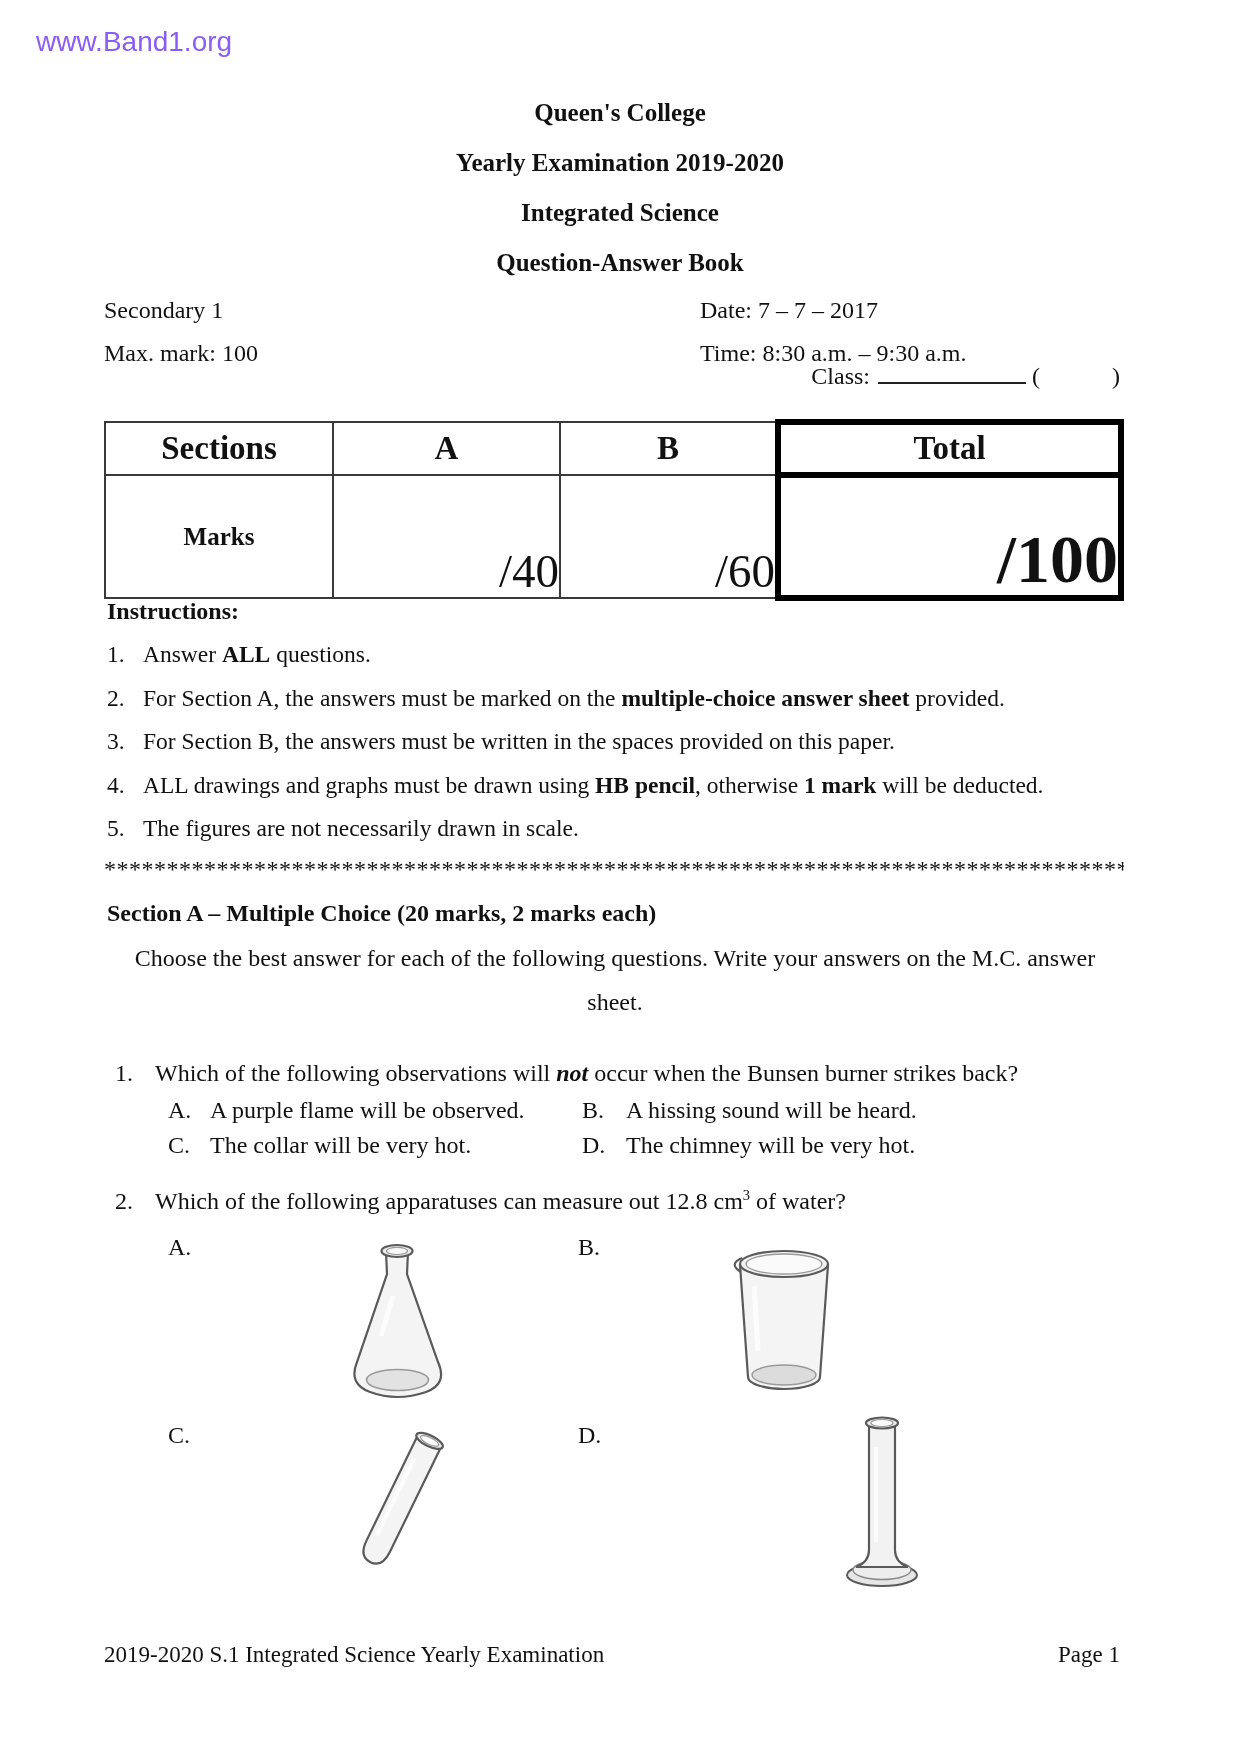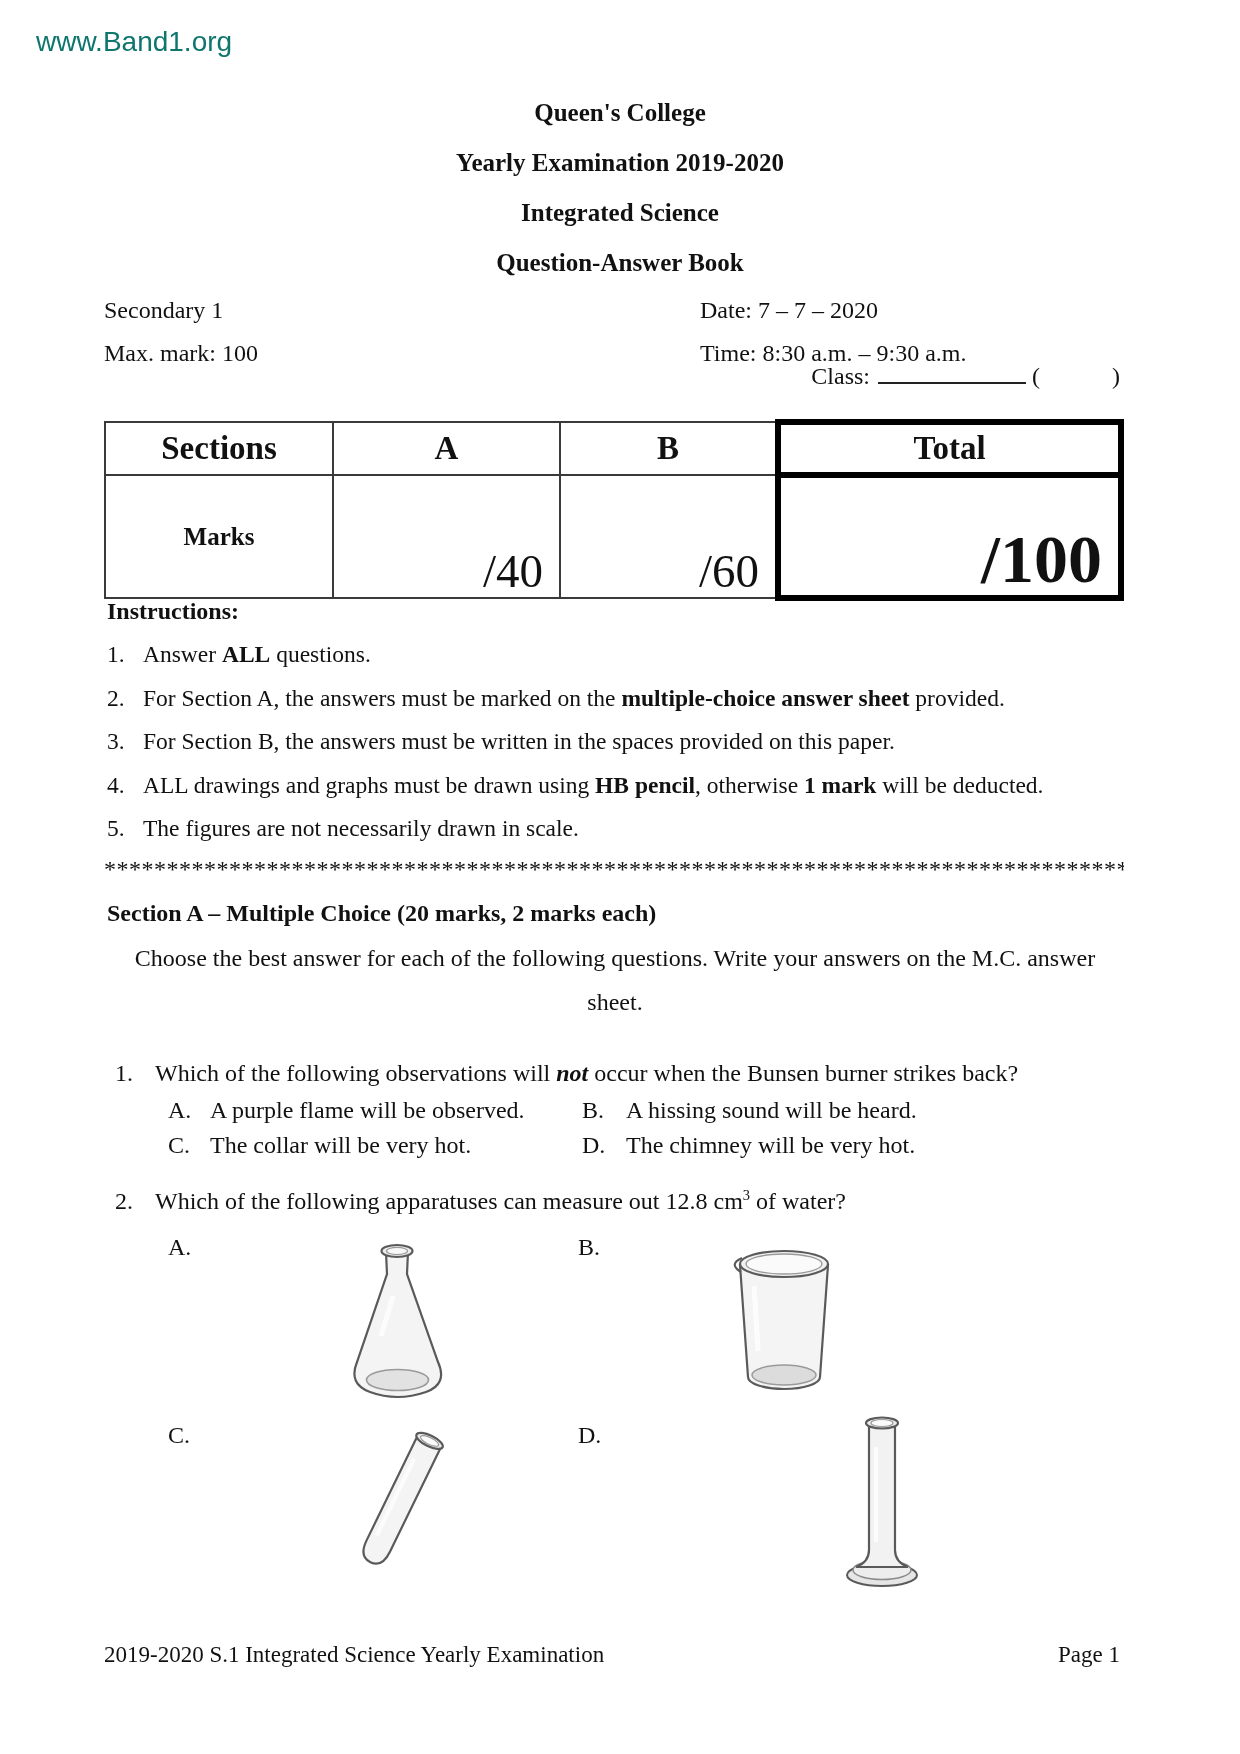--- a/index.html
+++ b/index.html
@@ -1,37 +1,37 @@
 <!DOCTYPE html>
 <html><head>
 <meta charset="utf-8">
 <style>
   html,body{margin:0;padding:0;background:#888;}
   .page{position:relative;width:1240px;height:1754px;background:#ffffff;
         font-family:"Liberation Serif",serif;color:#111;overflow:hidden;}
   .abs{position:absolute;}
   .banner{top:26px;left:36px;font-family:"Liberation Sans",sans-serif;
-          font-size:28px;color:#0f766e;}
+          font-size:28px;color:#8b5cf6;}
   .header{top:88px;left:0;width:100%;text-align:center;}
   .header div{font-weight:bold;font-size:25px;line-height:50px;}
   .meta-row{left:104px;width:1016px;font-size:24px;}
   .meta-right{position:absolute;left:596px;top:0;}
   .class-blank{display:inline-block;width:148px;border-bottom:2px solid #222;
                height:22px;vertical-align:baseline;margin:0 6px 0 8px;}
   .paren-gap{display:inline-block;width:72px;}
   table.marks{position:absolute;top:419px;left:104px;width:1016px;
               border-collapse:collapse;table-layout:fixed;}
   table.marks td{border:2px solid #3a3a3a;}
   table.marks td.tcol{border:6px solid #000;}
   .th-cell{height:45px;text-align:center;vertical-align:middle;
            font-weight:bold;font-size:33px;}
   .marks-label{height:119px;text-align:center;vertical-align:middle;
                font-weight:bold;font-size:25px;}
   .mark-cell{text-align:right;vertical-align:bottom;font-size:47px;
-             line-height:.95;padding:0 16px 3px 0;}
+             line-height:.95;padding:0 0 3px 0;}
   .mark-cell.total{font-weight:bold;font-size:68px;}
   .instr-title{top:598px;left:107px;font-weight:bold;font-size:24px;}
   .instr-list{top:641px;left:107px;width:1016px;font-size:23.5px;}
   .instr-item{display:flex;line-height:27px;margin-bottom:16.5px;}
   .inum{width:36px;flex:none;}
   .stars{top:856px;left:104px;width:1020px;font-size:24px;letter-spacing:.5px;
          white-space:nowrap;overflow:hidden;}
   .secA{top:900px;left:107px;font-weight:bold;font-size:24px;}
   .intro{top:936px;left:107px;width:1016px;font-size:24px;
          line-height:44px;text-align:center;}
@@ -59,21 +59,21 @@
 
   <div class="abs header">
     <div>Queen's College</div>
     <div>Yearly Examination 2019-2020</div>
     <div>Integrated Science</div>
     <div>Question-Answer Book</div>
   </div>
 
   <div class="abs meta-row" style="top:297px;">
     <span>Secondary 1</span>
-    <span class="meta-right">Date: 7 – 7 – 2020</span>
+    <span class="meta-right">Date: 7 – 7 – 2017</span>
   </div>
   <div class="abs meta-row" style="top:340px;">
     <span>Max. mark: 100</span>
     <span class="meta-right">Time: 8:30 a.m. – 9:30 a.m.</span>
   </div>
   <div class="abs meta-row" style="top:360px;text-align:right;">
     <span>Class:</span><span class="class-blank"></span><span>(</span><span class="paren-gap"></span><span>)</span>
   </div>
 
   <table class="marks">

